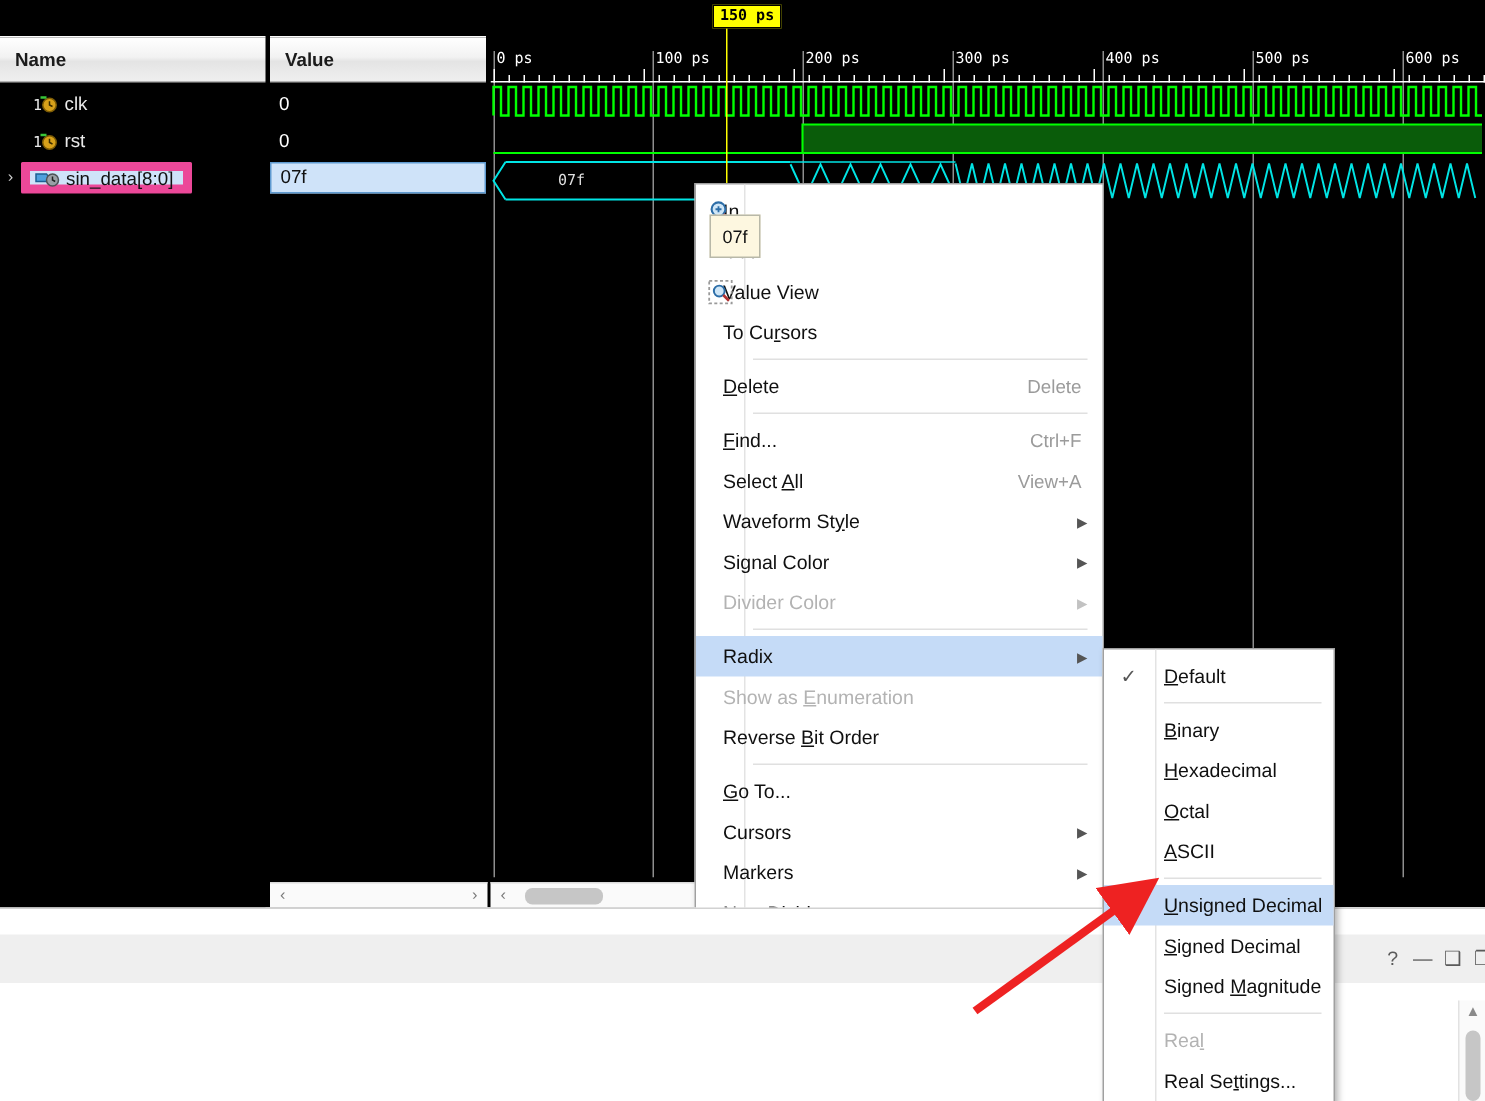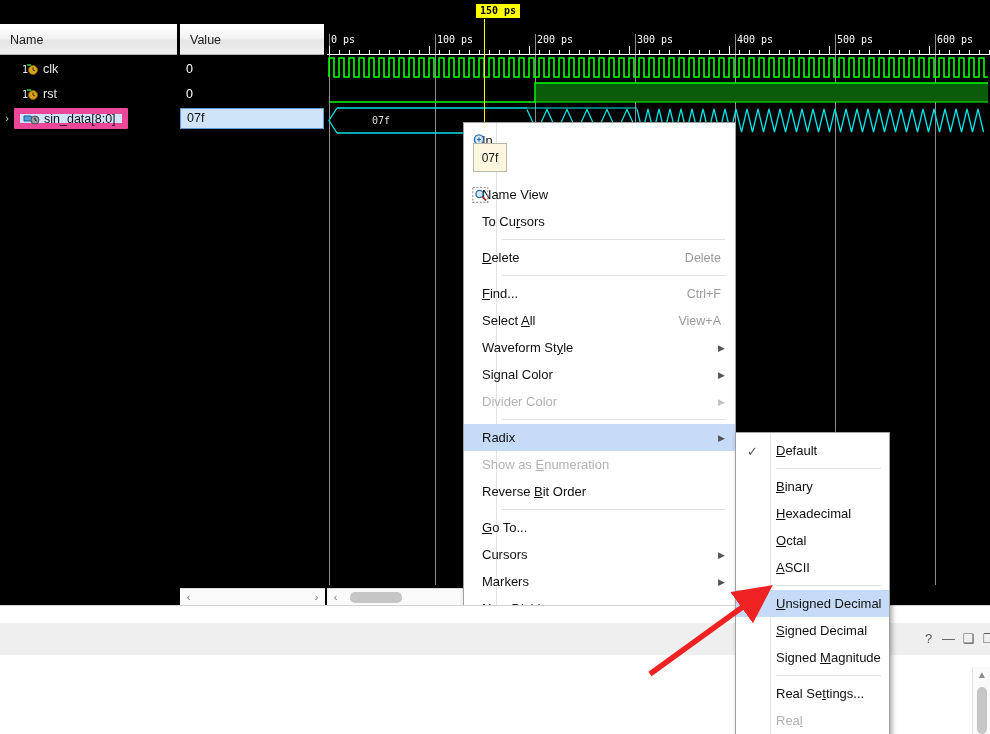--- a/index.html
+++ b/index.html
@@ -17,21 +17,21 @@
   
   #name-panel{position:absolute;left:0;top:0;width:177px;height:605px;background:#000;}
   #value-panel{position:absolute;left:180px;top:0;width:144px;height:605px;background:#000;}
 
   .col-header{
     position:absolute;left:0;top:24px;height:31px;width:100%;
     background:linear-gradient(#ffffff 0%, #f2f2f2 45%, #e4e4e4 55%, #efefef 100%);
     border-top:1px solid #fdfdfd;
     border-bottom:1px solid #b4b4b4;
     box-sizing:border-box;
-    font-weight:normal;font-size:12.5px;color:#1b1b1b;
+    font-weight:bold;font-size:12.5px;color:#1b1b1b;
     display:flex;align-items:center;
   }
   .col-header span{padding-left:10px;}
 
   .sig-rows{position:absolute;left:0;top:56px;width:100%;}
   .sig-row{height:25px;display:flex;align-items:center;position:relative;}
   .sig-name{color:#e9e9e9;font-size:12.5px;white-space:nowrap;}
   .sig-val{color:#ffffff;font-size:12.5px;white-space:nowrap;padding-left:6px;}
 
   .expander{
@@ -360,21 +360,21 @@
       </div>
       <div class="mi">
         <span>Out</span>
       </div>
       <div class="mi">
         <svg class="micon" viewBox="0 0 17 17">
           <rect x="0.8" y="0.8" width="15" height="15" fill="none" stroke="#9a9a9a" stroke-width="1.2" stroke-dasharray="2 1.6"></rect>
           <circle cx="7.5" cy="7.5" r="3.6" fill="#cfe6f7" stroke="#2d6ea8" stroke-width="1.3"></circle>
           <line x1="10.2" y1="10.2" x2="14" y2="14" stroke="#b03030" stroke-width="1.8"></line>
         </svg>
-        <span>Name View</span>
+        <span>Value View</span>
       </div>
       <div class="mi">
         <span>To Cu<u>r</u>sors</span>
       </div>
       <div class="sep"></div>
       <div class="mi">
         <span><u>D</u>elete</span>
         <span class="accel">Delete</span>
       </div>
       <div class="sep"></div>
@@ -453,25 +453,25 @@
       <div class="ri hl">
         <span><u>U</u>nsigned Decimal</span>
       </div>
       <div class="ri">
         <span><u>S</u>igned Decimal</span>
       </div>
       <div class="ri">
         <span>Signed <u>M</u>agnitude</span>
       </div>
       <div class="rsep"></div>
-      <div class="ri">
-        <span>Real Se<u>t</u>tings...</span>
-      </div>
       <div class="ri disabled">
         <span>Rea<u>l</u></span>
+      </div>
+      <div class="ri">
+        <span>Real Se<u>t</u>tings...</span>
       </div>
     </div>
 </div>
 
 <div id="gap-strip"></div>
 
 <div id="toolstrip">
   <div class="wbtn" style="left:921px;">?</div>
   <div class="wbtn" style="left:941px;">—</div>
   <div class="wbtn" style="left:961px;">❑</div>

